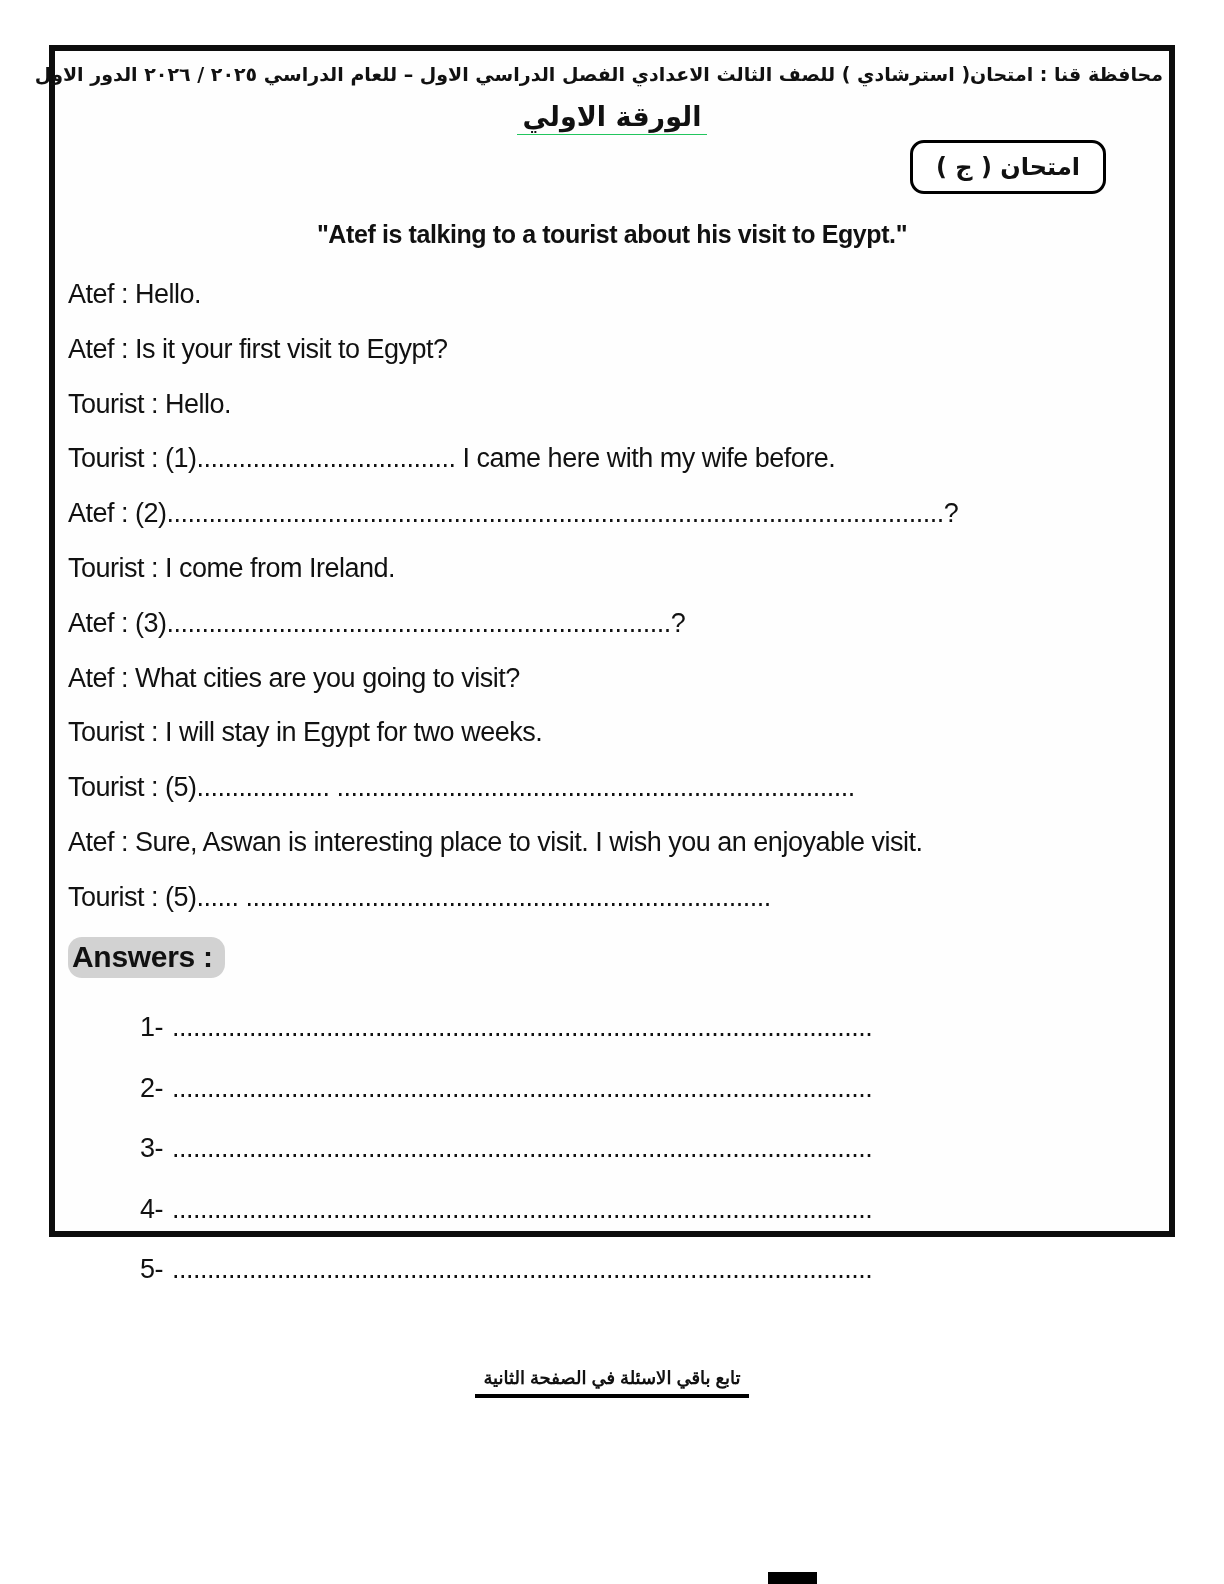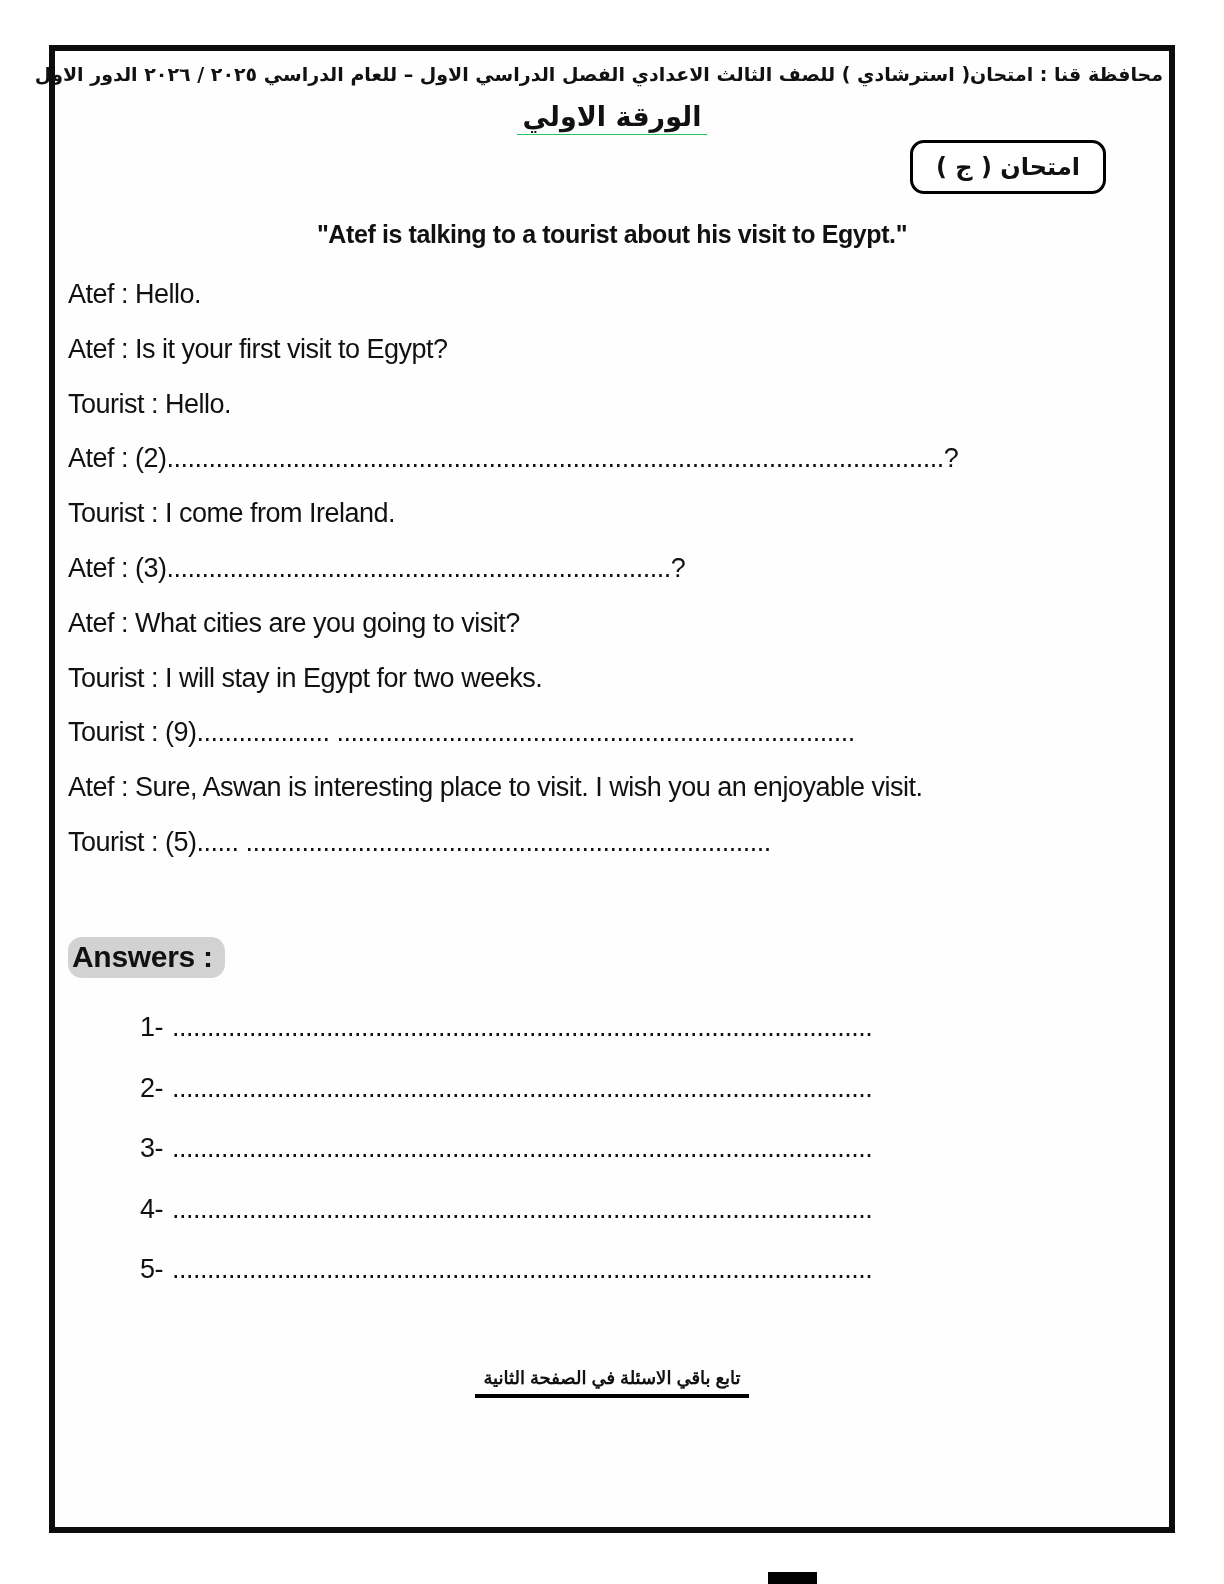--- a/index.html
+++ b/index.html
@@ -7,21 +7,21 @@
   body {
     position: relative;
     background: #ffffff;
     color: #111111;
     font-family: "Liberation Sans", sans-serif;
     overflow: hidden;
   }
   .frame {
     position: absolute;
     left: 49px; top: 45px;
-    width: 1126px; height: 1488px;
+    width: 1126px; height: 1192px;
     border: 6px solid #0d0d0d;
     background: #fefefe;
   }
   .header-ar {
     position: absolute; top: 12px; left: 6px; right: 6px;
     text-align: center;
     direction: rtl;
     font-family: "DejaVu Sans", sans-serif;
     font-weight: bold;
     font-size: 19px;
@@ -136,26 +136,27 @@
 
 
   <div class="model-badge">امتحان ( ج )</div>
 
   <div class="situation">"Atef is talking to a tourist about his visit to Egypt."</div>
 
   <div class="dialogue">
     <p>Atef : Hello.</p>
     <p>Atef : Is it your first visit to Egypt?</p>
     <p>Tourist : Hello.</p>
+    <p>Tourist : (1)..................................... I came here with my wife before.</p>
     <p>Atef : (2)...............................................................................................................?</p>
     <p>Tourist : I come from Ireland.</p>
     <p>Atef : (3)........................................................................?</p>
     <p>Atef : What cities are you going to visit?</p>
     <p>Tourist : I will stay in Egypt for two weeks.</p>
-    <p>Tourist : (9)................... ..........................................................................</p>
+    <p>Tourist : (5)................... ..........................................................................</p>
     <p>Atef : Sure, Aswan is interesting place  to visit. I wish you an enjoyable visit.</p>
     <p>Tourist : (5)...... ...........................................................................</p>
   </div>
 
   <div class="answers-label">
     <span>Answers :</span>
   </div>
 
   <div class="answers">
     <div class="answer-row">

